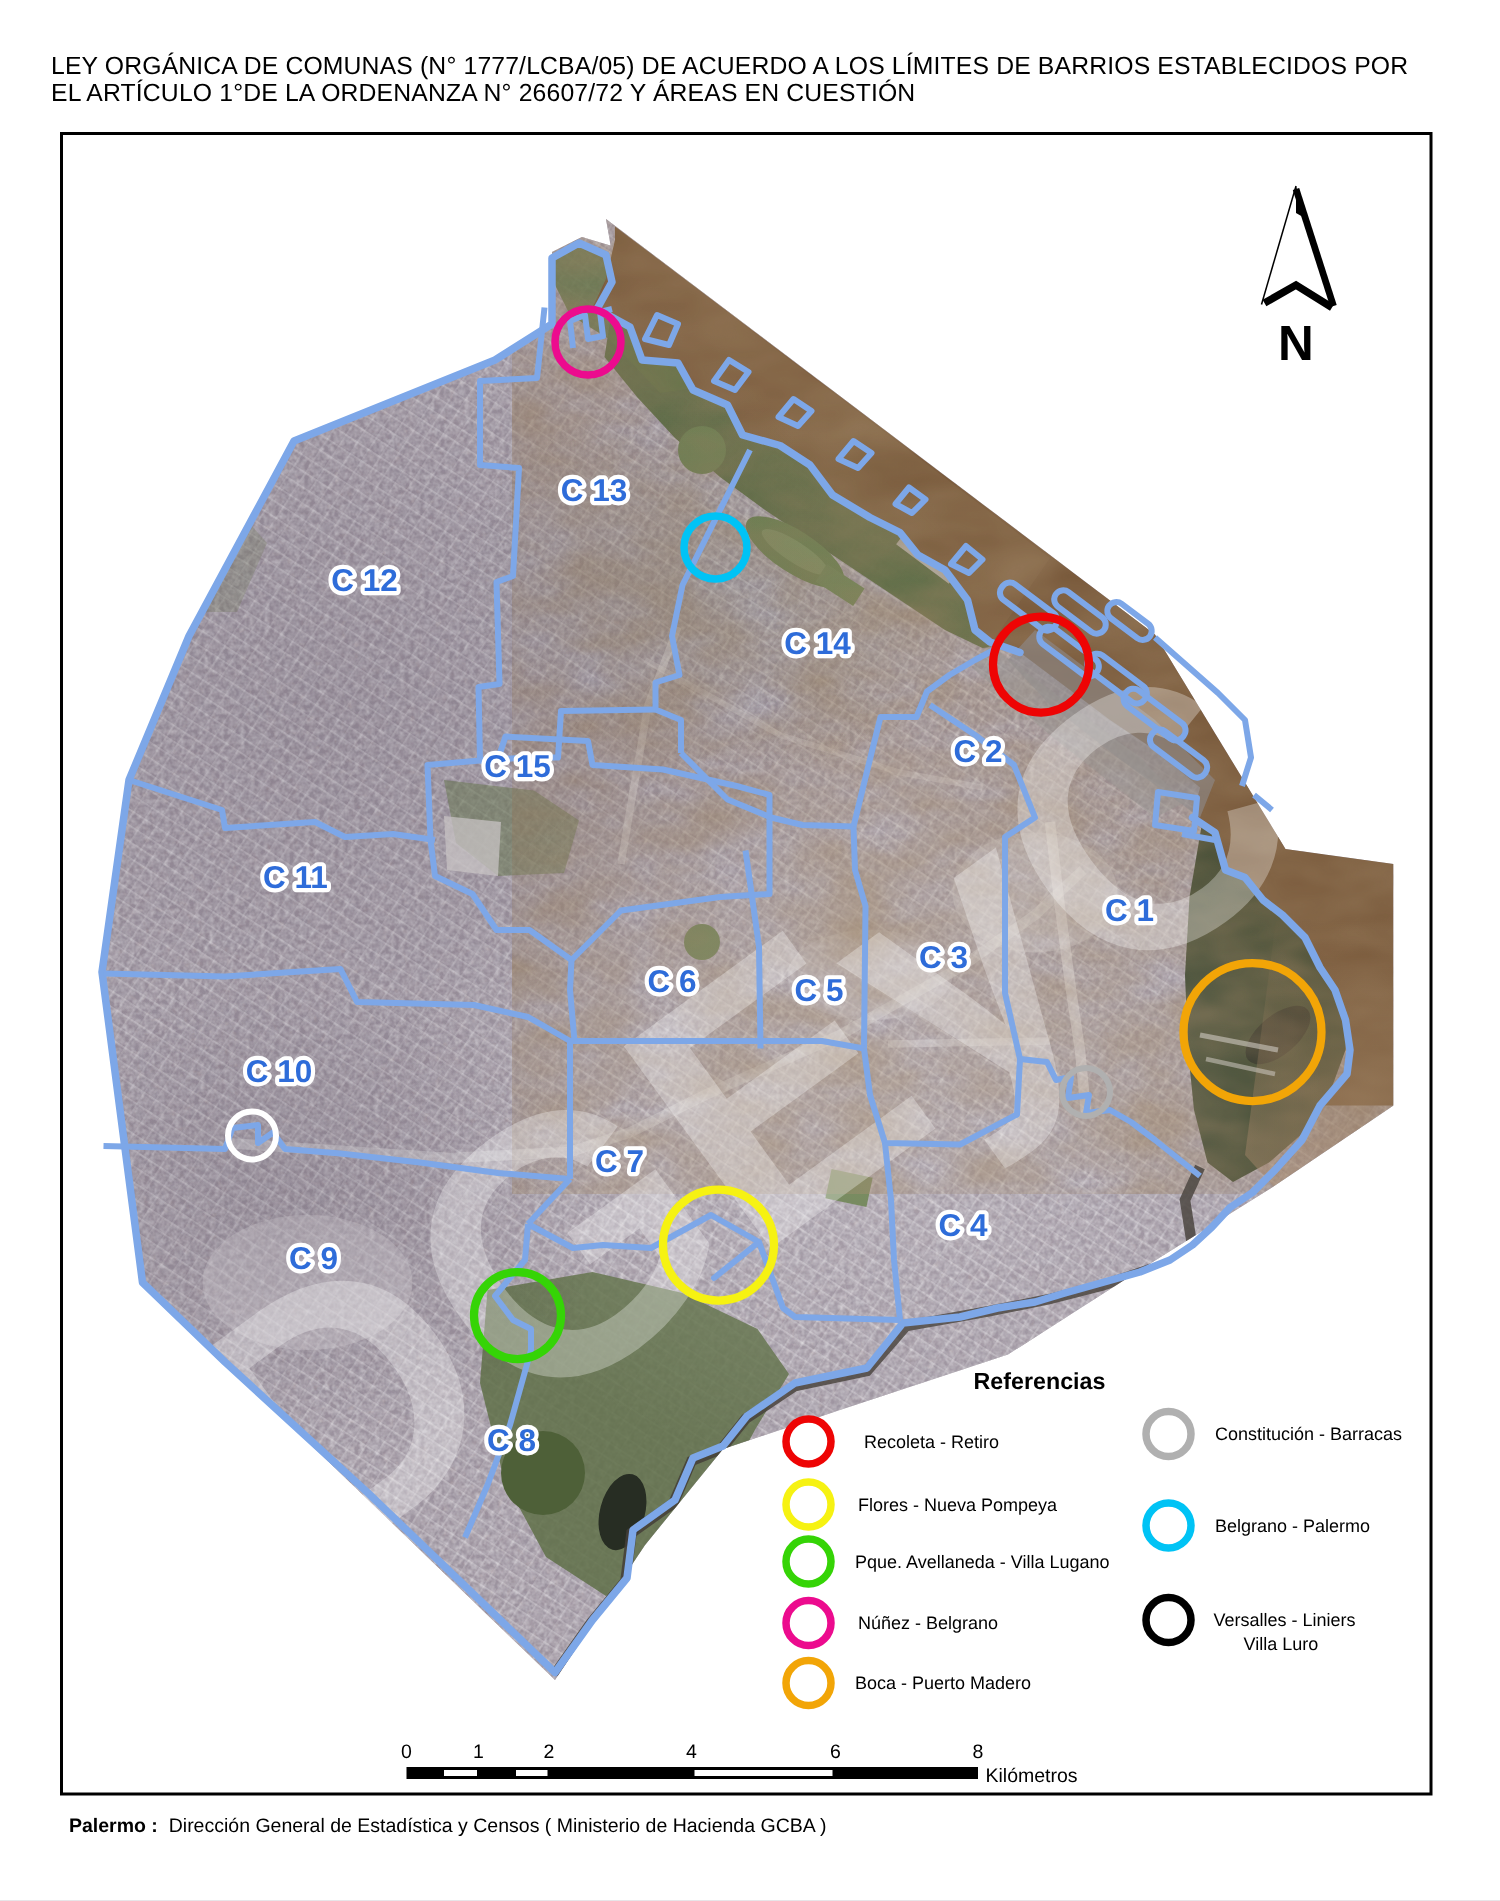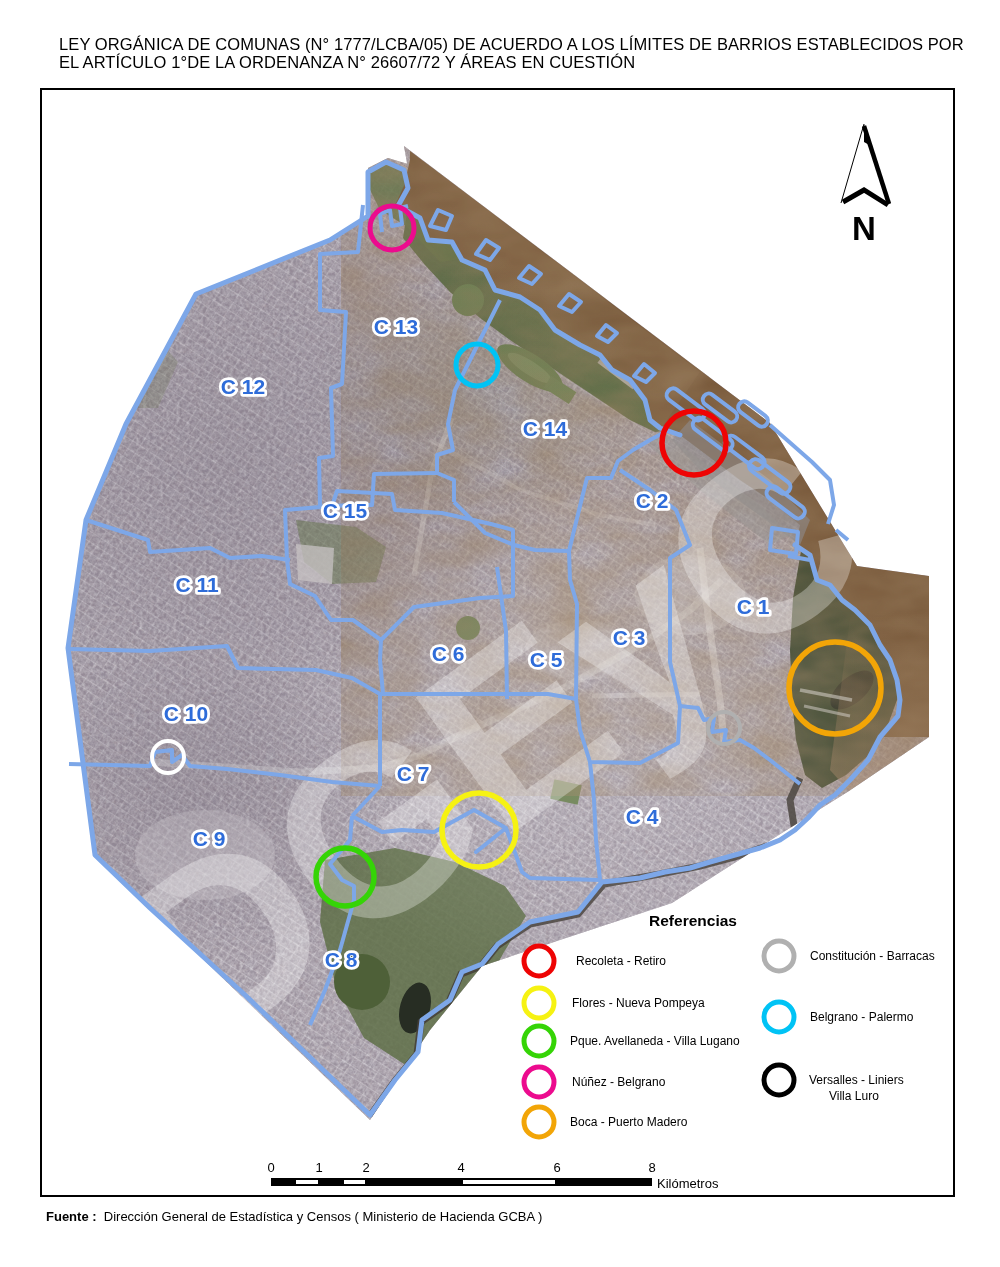--- a/index.html
+++ b/index.html
@@ -1,17 +1,17 @@
 <!DOCTYPE html>
 <html><head>
 <meta charset="utf-8">
 <style>
   html,body{margin:0;padding:0;background:#fff;width:1000px;height:1267px;overflow:hidden;}
   body{font-family:"Liberation Sans",sans-serif;position:relative;}
-  .title{position:absolute;left:59px;top:35px;font-size:16.5px;letter-spacing:0.1px;font-weight:normal;color:#000;line-height:18px;width:940px;}
+  .title{position:absolute;left:34px;top:35px;font-size:16.5px;letter-spacing:0.1px;font-weight:normal;color:#000;line-height:18px;width:940px;}
   .frame{position:absolute;left:40px;top:88px;width:911px;height:1105px;border:2px solid #000;background:#fff;}
   .fuente{position:absolute;left:46px;top:1209px;font-size:13px;color:#000;}
 </style>
 </head>
 <body>
 
 <div class="title">LEY ORGÁNICA DE COMUNAS (N° 1777/LCBA/05) DE ACUERDO A LOS LÍMITES DE BARRIOS ESTABLECIDOS POR<br>EL ARTÍCULO 1°DE LA ORDENANZA N° 26607/72 Y ÁREAS EN CUESTIÓN</div>
 
 <div class="frame"></div>
 <svg width="1000" height="1267" viewBox="0 0 1000 1267" style="position:absolute;left:0;top:0;" xmlns="http://www.w3.org/2000/svg">
@@ -316,13 +316,13 @@
   <text x="557" y="1172" text-anchor="middle">6</text>
   <text x="652" y="1172" text-anchor="middle">8</text>
   <rect x="271" y="1178" width="381" height="8" fill="#000"></rect>
   <rect x="296" y="1180" width="22" height="4" fill="#fff"></rect>
   <rect x="344" y="1180" width="21" height="4" fill="#fff"></rect>
   <rect x="463" y="1180" width="92" height="4" fill="#fff"></rect>
   <text x="657" y="1188">Kilómetros</text>
 </g>
 </svg>
 
-<div class="fuente"><b>Fuente :</b>&nbsp; Dirección General de Estadística y Censos ( Ministerio de Hacienda GCBA )</div>
+<div class="fuente"><b>Palermo :</b>&nbsp; Dirección General de Estadística y Censos ( Ministerio de Hacienda GCBA )</div>
 
 </body></html>

